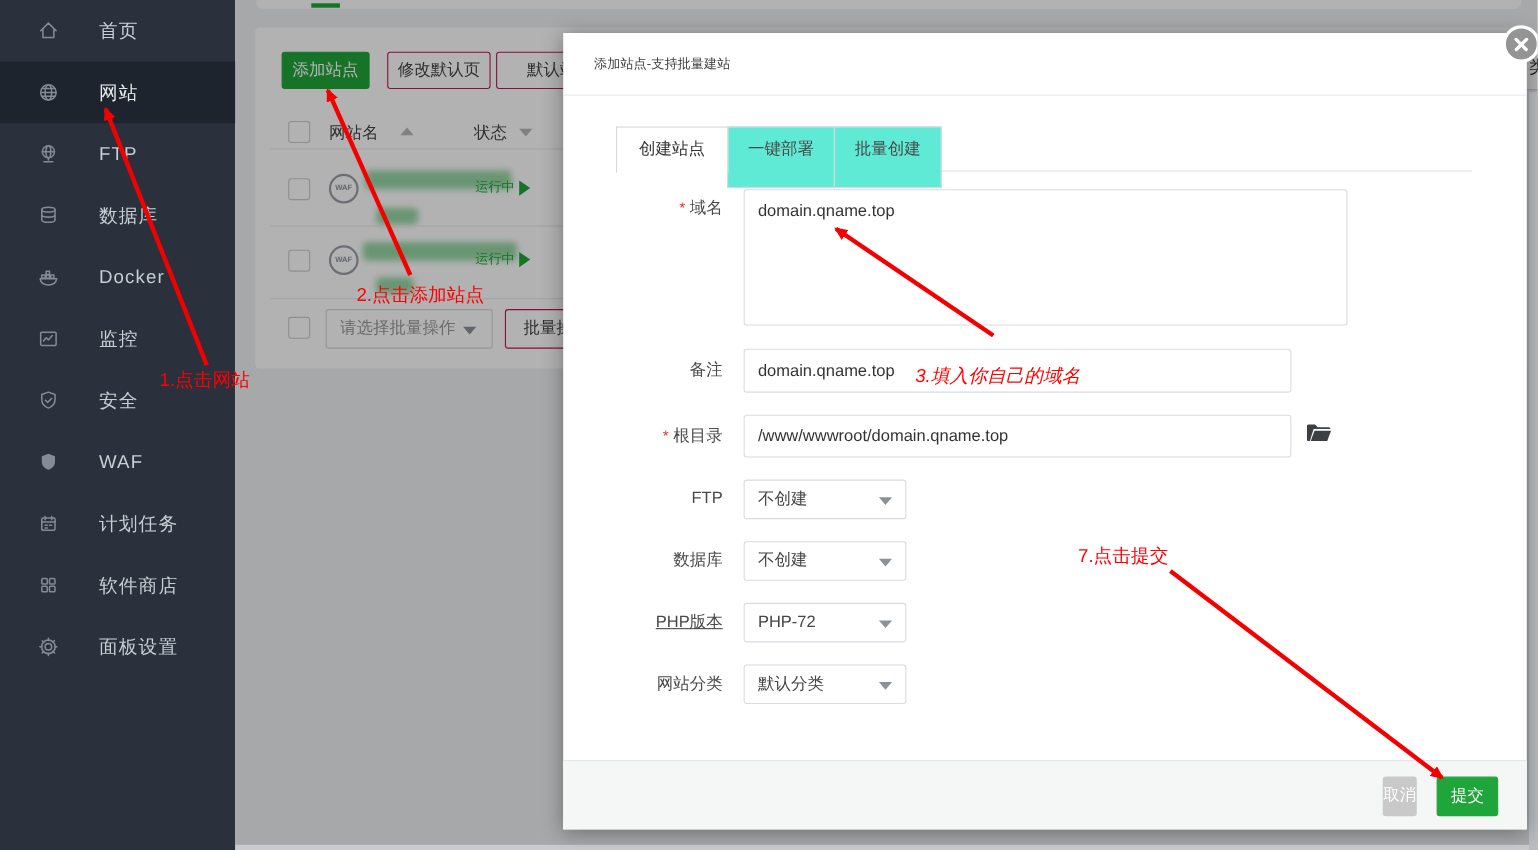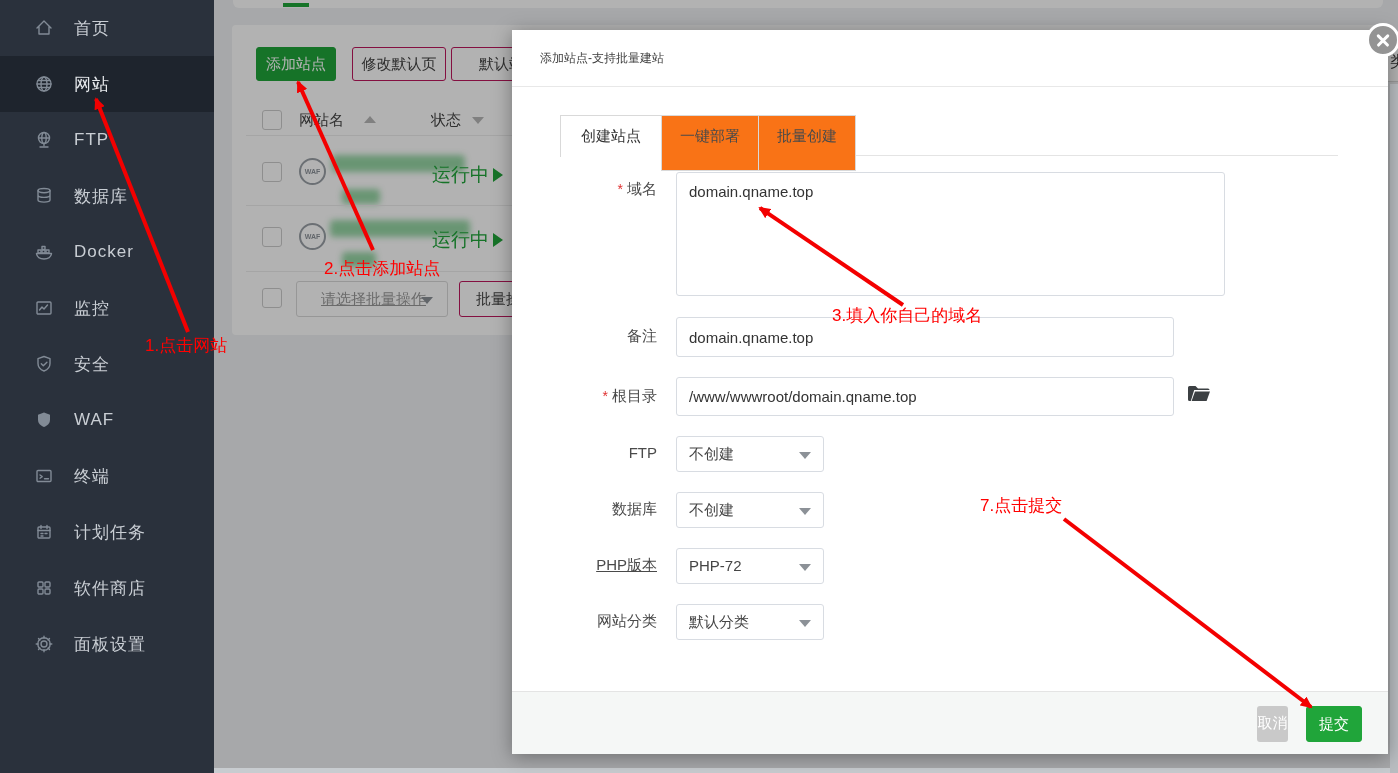--- a/index.html
+++ b/index.html
@@ -1,21 +1,21 @@
 <!DOCTYPE html>
 <html><head>
 <meta charset="utf-8">
 <style>
   * { margin:0; padding:0; box-sizing:border-box; }
   html,body { width:1398px; height:773px; overflow:hidden; }
   body { position:relative; font-family:"Liberation Sans","DejaVu Sans",sans-serif; background:#eff1f4; }
 
   
   #sidebar { position:absolute; left:0; top:0; width:214px; height:773px; background:#2a313c; z-index:10; }
-  .sb-item { height:56px; display:flex; align-items:center; padding-left:34px; gap:20px; cursor:pointer; }
+  .sb-item { height:56px; display:flex; align-items:center; padding-left:34px; gap:36px; cursor:pointer; }
   .sb-item .lbl { font-size:17px; color:#c9ced4; letter-spacing:1px; }
   .sb-item.active { background:#1e242d; }
   .sb-item.active .lbl { color:#e6e9ec; }
   .icn { width:20px; height:20px; stroke:#828b96; fill:none; stroke-width:1.4; stroke-linecap:round; stroke-linejoin:round; flex:0 0 auto; }
   .icn.filled { fill:#828b96; stroke:none; }
 
   
   #content-bg { position:absolute; left:214px; top:0; width:1184px; height:773px; background:#eff1f4; z-index:20; }
   .tab-sliver { position:absolute; left:19px; top:-20px; width:1150px; height:28px; background:#fff; border-radius:6px; }
   .tab-sliver .green-ind { position:absolute; left:50px; bottom:1px; width:26px; height:4px; background:#20a53a; }
@@ -28,39 +28,39 @@
   #btn-modify     { position:absolute; left:120px; top:22px; width:94px;  height:34px; line-height:32px; }
   #btn-default    { position:absolute; left:219px; top:22px; width:110px; height:34px; line-height:32px; text-align:left; padding-left:27px; overflow:hidden; white-space:nowrap; }
 
   .cbx { position:absolute; width:20px; height:20px; border:1px solid #ccc; border-radius:3px; background:#fff; cursor:pointer; }
   .th-text { position:absolute; font-size:15px; color:#454545; }
   .caret-up   { position:absolute; width:0; height:0; border-left:6px solid transparent; border-right:6px solid transparent; border-bottom:7px solid #b8b8b8; }
   .caret-down { position:absolute; width:0; height:0; border-left:6px solid transparent; border-right:6px solid transparent; border-top:7px solid #b8b8b8; }
   .row-sep { position:absolute; left:14px; right:14px; height:0; border-top:1px solid #ececec; }
   .waf-badge { position:absolute; width:27px; height:27px; border:2px solid #9aa0a6; border-radius:50%; color:#8d939a; font-size:7px; font-weight:bold; display:flex; align-items:center; justify-content:center; background:#fff; }
   .blur-blob { position:absolute; background:#85cf96; opacity:.85; filter:blur(3px); border-radius:4px; }
-  .status { position:absolute; font-size:19px; color:#20a53a; display:flex; align-items:center; gap:4px; }
+  .status { position:absolute; font-size:12px; color:#20a53a; display:flex; align-items:center; gap:4px; }
   .play-tri { width:0; height:0; border-top:7px solid transparent; border-bottom:7px solid transparent; border-left:10px solid #20a53a; }
-  .batch-select { position:absolute; left:64px; top:256px; width:152px; height:36px; border:1px solid #d9d9d9; border-radius:3px; background:#fff; font-size:15px; color:#9a9a9a; line-height:34px; padding-left:24px; cursor:pointer;text-decoration:underline; }
+  .batch-select { position:absolute; left:64px; top:256px; width:152px; height:36px; border:1px solid #d9d9d9; border-radius:3px; background:#fff; font-size:15px; color:#9a9a9a; line-height:34px; padding-left:12px; cursor:pointer; }
   .batch-select .sel-caret { position:absolute; right:14px; top:15px; width:0; height:0; border-left:6px solid transparent; border-right:6px solid transparent; border-top:7px solid #8c9197; }
   #btn-batch { position:absolute; left:227px; top:256px; width:90px; height:36px; line-height:34px; text-align:left; padding-left:16px; white-space:nowrap; overflow:hidden; }
   .clipped-cat { position:absolute; left:1152px; top:17px; width:60px; height:40px; background:#fff; border:1px solid #d9d9d9; border-radius:3px; font-size:16px; color:#333; line-height:38px; padding-left:5px; }
 
   
   #dim-overlay { position:absolute; left:214px; top:0; width:1184px; height:773px; background:rgba(0,0,0,.30); z-index:40; }
   #bottom-scrollbar { position:absolute; left:214px; top:768px; width:1184px; height:5px; background:#c8ccd0; z-index:45; }
   #right-scrollbar  { position:absolute; left:1390px; top:84px; width:8px; height:689px; background:#b9bdc1; z-index:45; }
 
   
   #modal { position:absolute; left:512px; top:30px; width:876px; height:724px; background:#fff; z-index:60; box-shadow:0 3px 18px rgba(0,0,0,.35); }
   .m-header { position:absolute; left:0; top:0; right:0; height:57px; border-bottom:1px solid #e8e8e8; }
   .m-title { position:absolute; left:28px; top:0; line-height:57px; font-size:12px; color:#404040; }
   .tab-underline { position:absolute; left:48px; top:125px; width:778px; height:1px; background:#e4e4e4; }
   .m-tabs { position:absolute; left:48px; top:85px; display:flex; }
-  .m-tab { height:56px; line-height:39px; text-align:center; font-size:15px; color:#4a4a4a; background:#f97316; border:1px solid #d9d9d9; cursor:pointer; }
+  .m-tab { height:56px; line-height:39px; text-align:center; font-size:15px; color:#4a4a4a; background:#5eead4; border:1px solid #d9d9d9; cursor:pointer; }
   .m-tab + .m-tab { margin-left:-1px; }
   .m-tab.t1 { width:102px; }
   .m-tab.t2 { width:98px; }
   .m-tab.t3 { width:98px; }
   .m-tab.active { background:#fff; border-bottom:none; height:42px; color:#333; position:relative; z-index:2; }
 
   .f-label { position:absolute; left:0; width:145px; text-align:right; font-size:15px; color:#4a4a4a;padding-left:12px; }
   .req { color:#e03131; margin-right:4px; font-size:14px; }
   .f-input { position:absolute; left:164px; border:1px solid #d8dce2; border-radius:3px; font-size:15px; color:#333; padding:0 12px; background:#fff; font-family:"Liberation Sans","DejaVu Sans",sans-serif; outline:none; }
   #fld-domain { top:142px; width:549px; height:124px; padding:9px 12px; resize:none; line-height:20px; }
@@ -80,21 +80,21 @@
   .close-x { position:absolute; left:50%; top:50%; width:16px; height:16px; transform:translate(-50%,-50%); }
   .close-x::before, .close-x::after { content:""; position:absolute; left:0; top:7px; width:16px; height:2.6px; background:#fff; border-radius:2px; }
   .close-x::before { transform:rotate(45deg); }
   .close-x::after  { transform:rotate(-45deg); }
 
   
   #anno-lines { position:absolute; left:0; top:0; width:1398px; height:773px; z-index:80; pointer-events:none; }
   .anno-text { position:absolute; color:#ff0000; font-size:17px; z-index:81; white-space:nowrap; }
   #anno1 { left:145px; top:334px;text-align:right; }
   #anno2 { left:324px; top:257px; }
-  #anno3 { left:832px; top:304px; }
+  #anno3 { left:832px; top:330px;font-style:italic; }
   #anno4 { left:980px; top:494px; }
 </style>
 </head>
 <body>
 
 <div id="sidebar">
   <div class="sb-item">
     <svg class="icn" viewBox="0 0 20 20">
         <path d="M3 10l7-7 7 7M5 8.5V16h10V8.5"></path>
       </svg>
@@ -145,27 +145,20 @@
         <path d="M10 2.5l6 2.2v4.8c0 4-2.5 6.2-6 7.5-3.5-1.3-6-3.5-6-7.5V4.7z"></path>
         <path d="M7.3 9.8l2 2 3.6-3.6"></path>
       </svg>
     <span class="lbl">安全</span>
   </div>
   <div class="sb-item">
     <svg class="icn filled" viewBox="0 0 20 20">
         <path d="M10 2.5l6 2.2v4.8c0 4-2.5 6.2-6 7.5-3.5-1.3-6-3.5-6-7.5V4.7z"></path>
       </svg>
     <span class="lbl">WAF</span>
-  </div>
-  <div class="sb-item">
-    <svg class="icn" viewBox="0 0 20 20">
-        <rect x="3" y="4.5" width="14" height="11" rx="1"></rect>
-        <path d="M6 9l2.2 1.6L6 12.2M10.5 12.8h4"></path>
-      </svg>
-    <span class="lbl">终端</span>
   </div>
   <div class="sb-item">
     <svg class="icn" viewBox="0 0 20 20">
         <rect x="4" y="5" width="12" height="11" rx="1"></rect>
         <path d="M4 8.5h12M7 3.5v3M13 3.5v3M7 11.5h2M11 11.5h2M7 14h2"></path>
       </svg>
     <span class="lbl">计划任务</span>
   </div>
   <div class="sb-item">
     <svg class="icn" viewBox="0 0 20 20">

